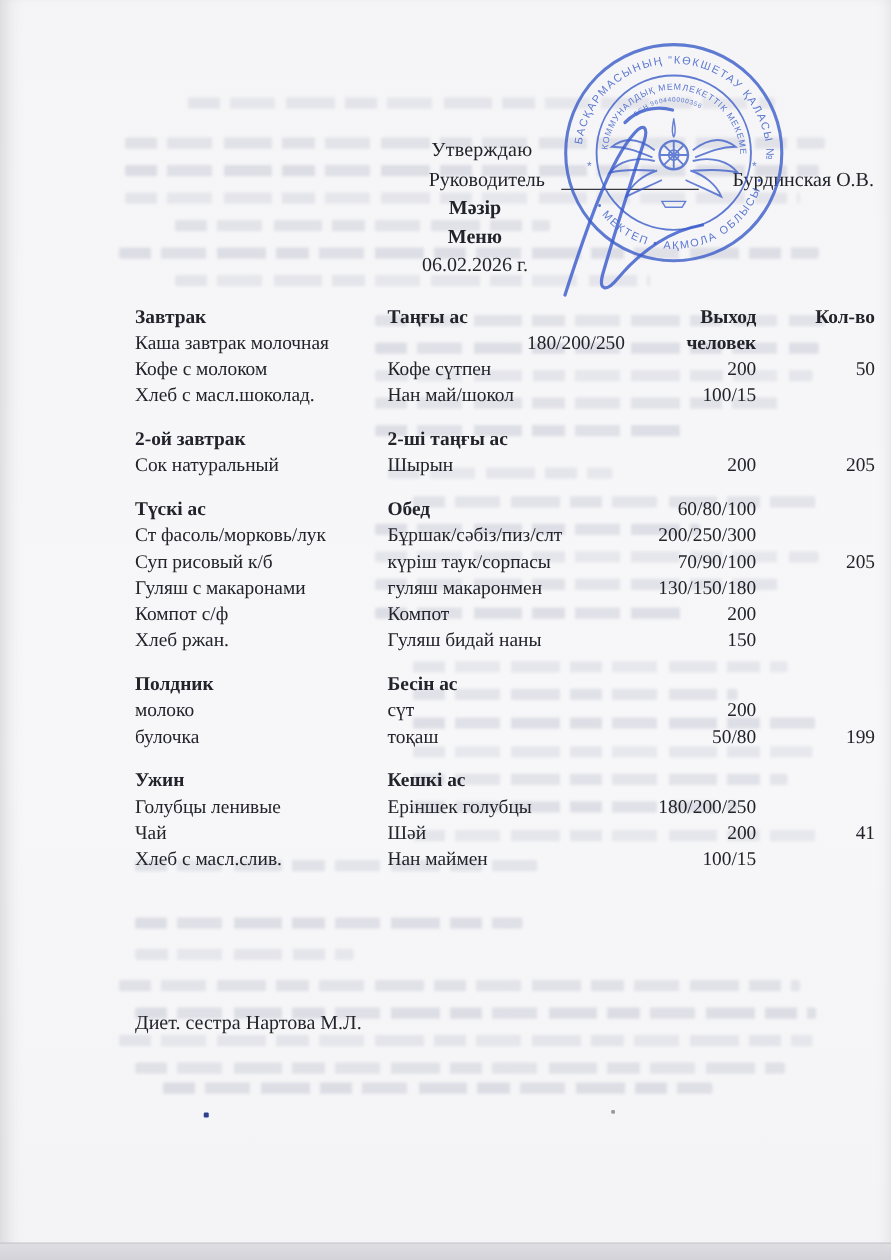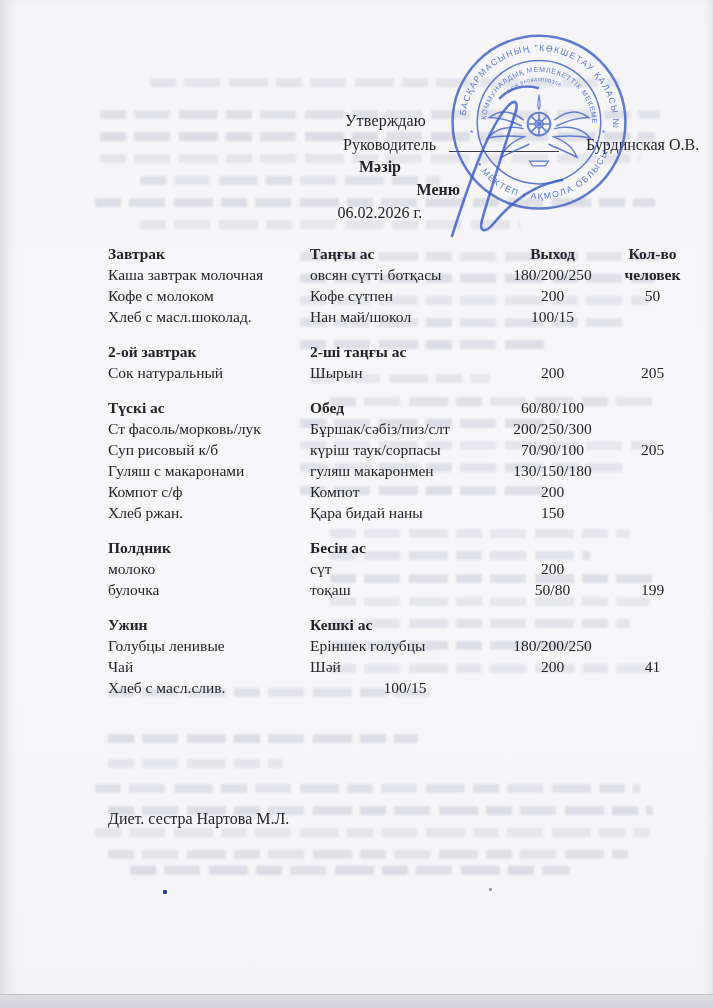--- a/index.html
+++ b/index.html
@@ -22,21 +22,21 @@
   .hdr{position:absolute;font-size:16px;letter-spacing:.2px;}
   .role-row{position:absolute;left:343px;top:136px;width:330px;font-size:16px;}
   .sig-line{position:absolute;left:449px;top:136px;width:110px;height:15px;border-bottom:1.2px solid #3a3a42;}
   .approver{position:absolute;left:586px;top:136px;font-size:16px;}
   .doc-title{position:absolute;left:300px;width:160px;text-align:center;font-weight:bold;font-size:16px;}
   
   .menu{position:absolute;left:108px;top:243px;width:594px;font-size:15.5px;line-height:21px;}
   .section{margin-bottom:14px;}
   .mrow{display:grid;grid-template-columns:202px 190px 105px 95px;}
   .cell{white-space:nowrap;}
-  .c2,.c3{text-align:center;}
+  .c2,.c3{text-align:right;}
   .bold{font-weight:bold;}
   .footer-note{position:absolute;left:108px;top:810px;font-size:16px;}
   
   .stamp{position:absolute;left:437px;top:30px;width:204px;height:190px;opacity:.92;}
   .stamp text{font-family:"Liberation Sans","DejaVu Sans",sans-serif;}
   .signature{position:absolute;left:430px;top:68px;width:240px;height:185px;}
 </style>
 </head>
 <body>
 
@@ -76,34 +76,33 @@
       <div class="ghost" style="left: 95px; top: 828px; width: 555px; opacity: 0.38;"></div>
       <div class="ghost" style="left: 108px; top: 850px; width: 520px; opacity: 0.46;"></div>
       <div class="ghost" style="left: 130px; top: 866px; width: 440px; opacity: 0.54;"></div>
     </div>
 
   <div class="hdr" style="left:345px;top:112px;">Утверждаю</div>
   <div class="role-row">Руководитель</div>
   <div class="sig-line"></div>
   <div class="approver">Бурдинская О.В.</div>
   <div class="doc-title" style="top:158px;">Мәзір</div>
-  <div class="doc-title" style="top:181px;text-align:right;">Меню</div>
+  <div class="doc-title" style="top:181px;">Меню</div>
   <div class="doc-title" style="top:204px;font-weight:normal;">06.02.2026 г.</div>
 
   <div class="menu" id="menu">
       <div class="section">
         <div class="mrow">
           <span class="cell c0 bold">Завтрак</span>
           <span class="cell c1 bold">Таңғы ас</span>
           <span class="cell c2 bold">Выход</span>
           <span class="cell c3 bold">Кол-во</span>
         </div>
         <div class="mrow">
           <span class="cell c0">Каша завтрак молочная</span>
-          <span class="cell c1">овсян сүтті ботқасы</span>
           <span class="cell c2">180/200/250</span>
           <span class="cell c3 bold">человек</span>
         </div>
         <div class="mrow">
           <span class="cell c0">Кофе с молоком</span>
           <span class="cell c1">Кофе сүтпен</span>
           <span class="cell c2">200</span>
           <span class="cell c3">50</span>
         </div>
         <div class="mrow">
@@ -153,21 +152,21 @@
           <span class="cell c3"></span>
         </div>
         <div class="mrow">
           <span class="cell c0">Компот с/ф</span>
           <span class="cell c1">Компот</span>
           <span class="cell c2">200</span>
           <span class="cell c3"></span>
         </div>
         <div class="mrow">
           <span class="cell c0">Хлеб ржан.</span>
-          <span class="cell c1">Қара бидай наны</span>
+          <span class="cell c1">Гуляш бидай наны</span>
           <span class="cell c2">150</span>
           <span class="cell c3"></span>
         </div>
       </div>
       <div class="section">
         <div class="mrow">
           <span class="cell c0 bold">Полдник</span>
           <span class="cell c1 bold">Бесін ас</span>
           <span class="cell c2"></span>
           <span class="cell c3"></span>
@@ -199,20 +198,21 @@
           <span class="cell c3"></span>
         </div>
         <div class="mrow">
           <span class="cell c0">Чай</span>
           <span class="cell c1">Шәй</span>
           <span class="cell c2">200</span>
           <span class="cell c3">41</span>
         </div>
         <div class="mrow">
           <span class="cell c0">Хлеб с масл.слив.</span>
+          <span class="cell c1">Нан маймен</span>
           <span class="cell c2">100/15</span>
           <span class="cell c3"></span>
         </div>
       </div>
     </div>
 
   <div class="footer-note">Диет. сестра Нартова М.Л.</div>
 
   <svg class="stamp" viewBox="0 0 200 200">
     <defs>

